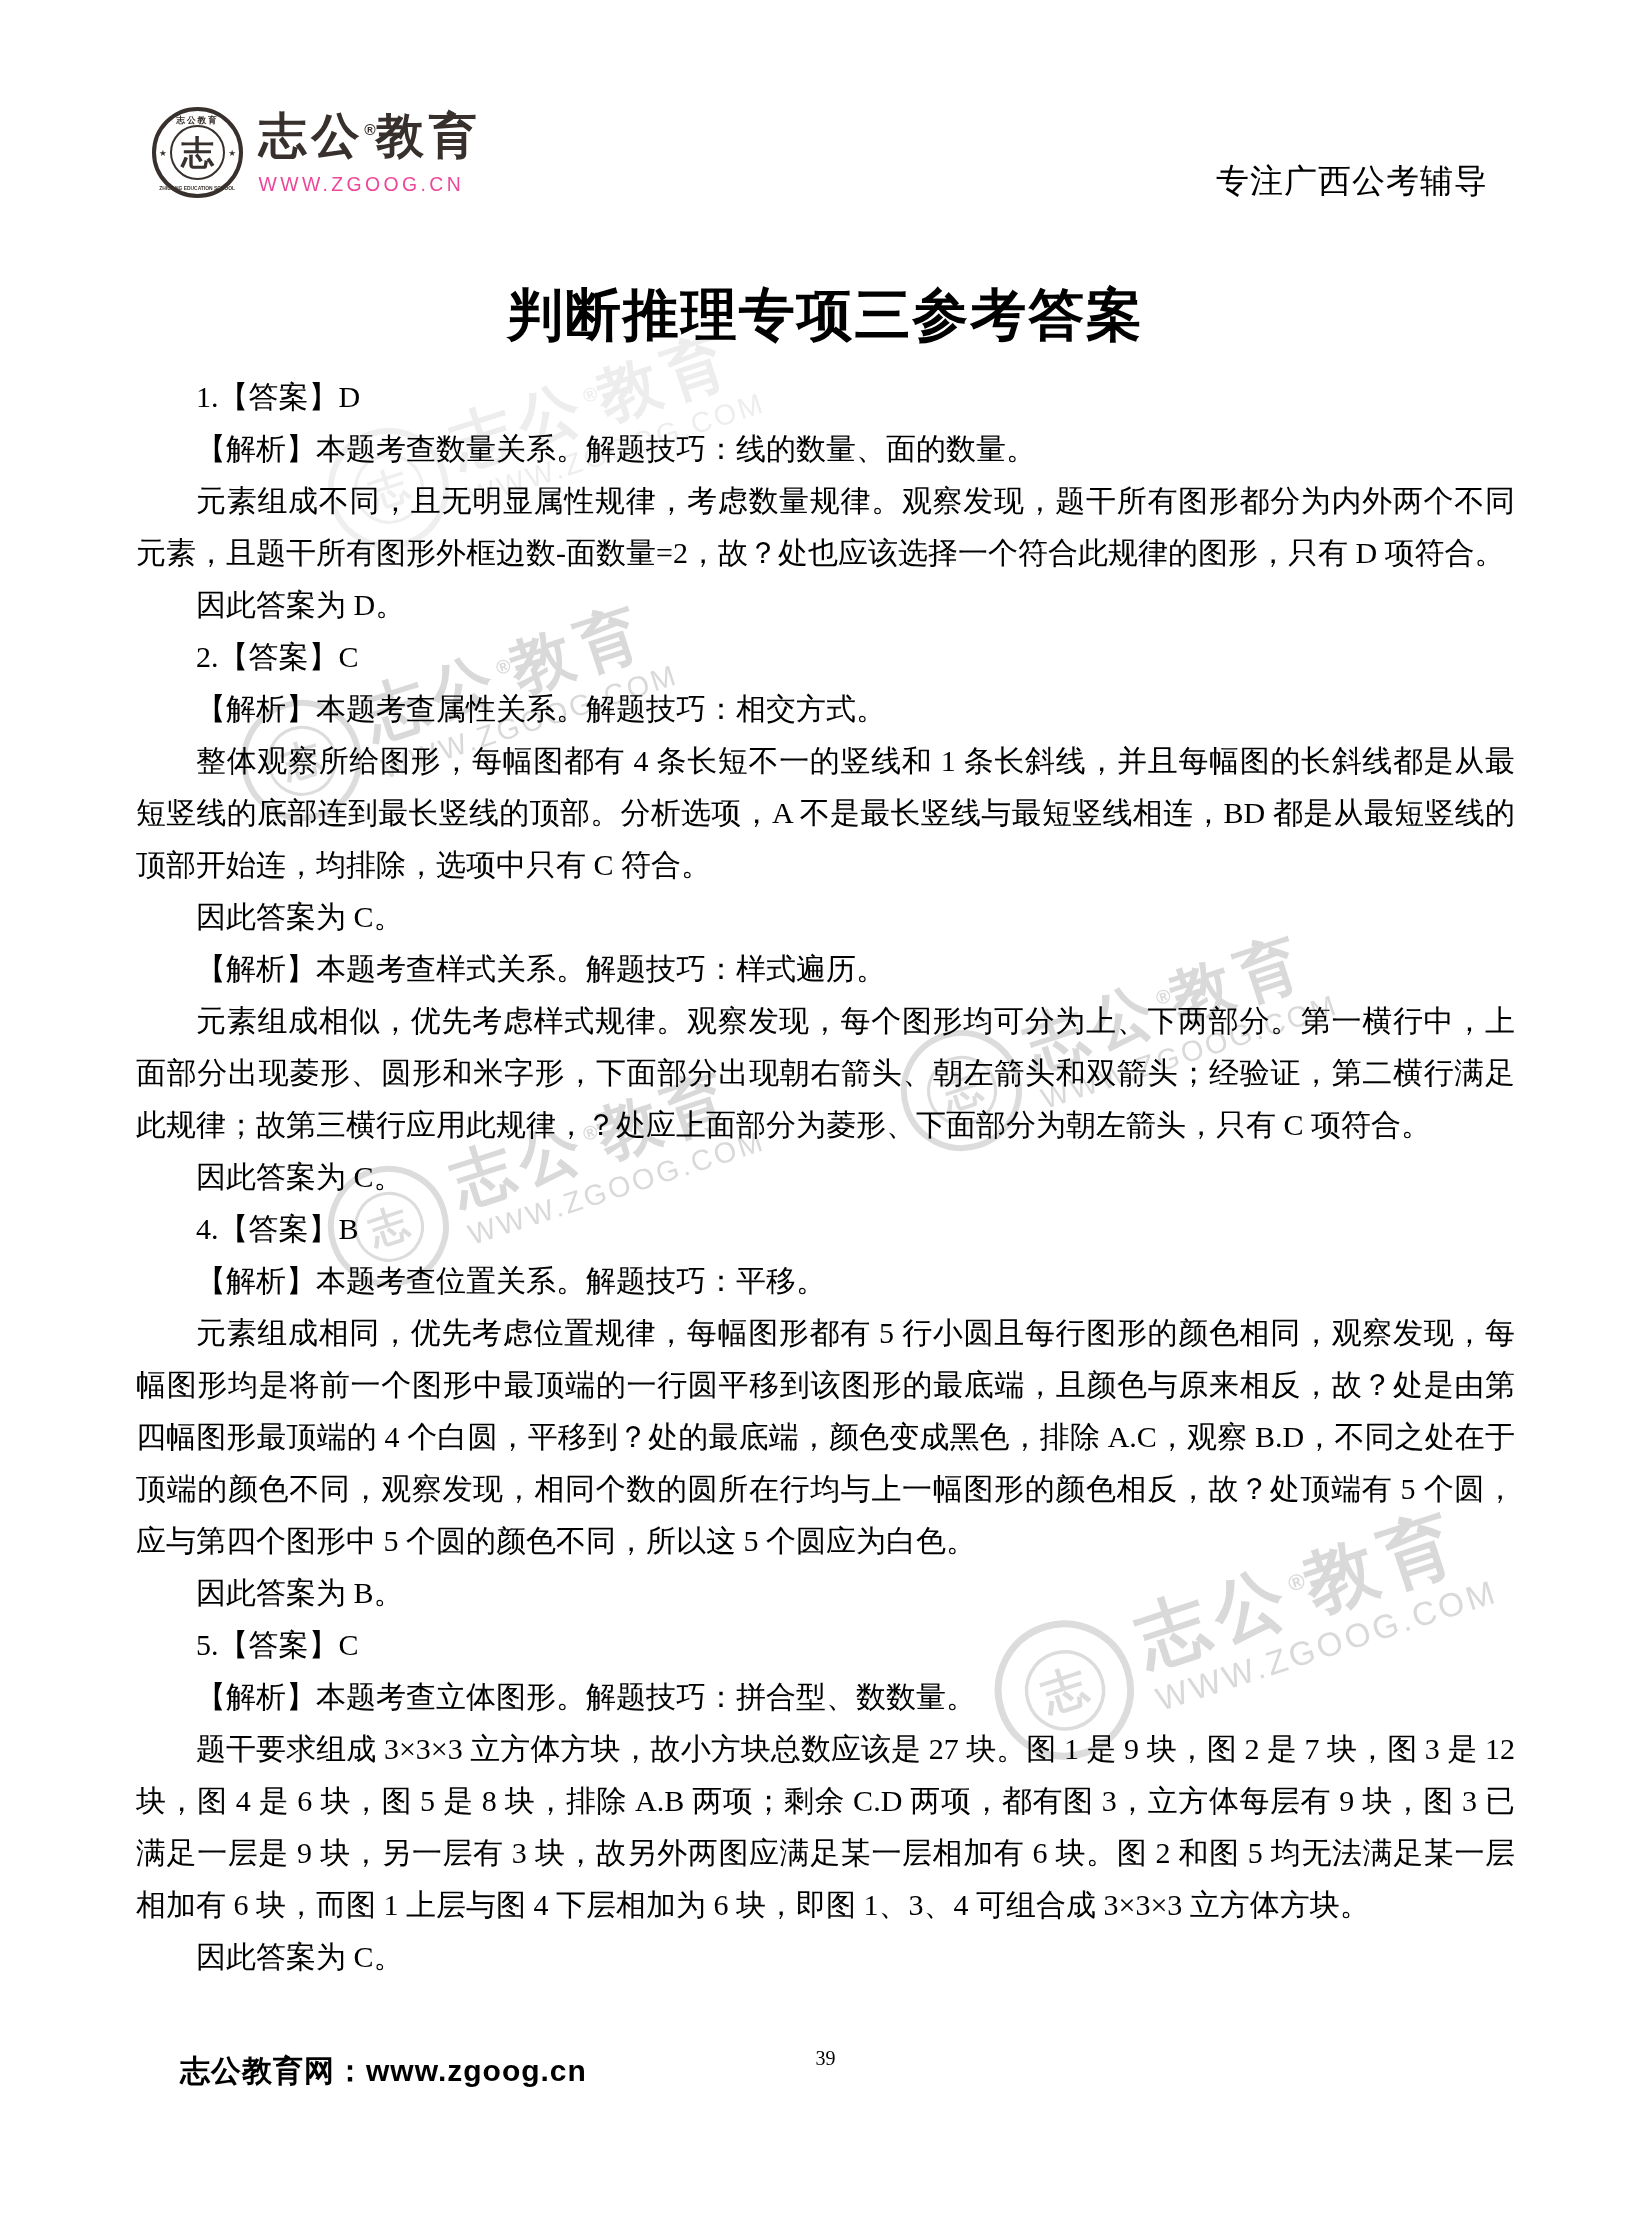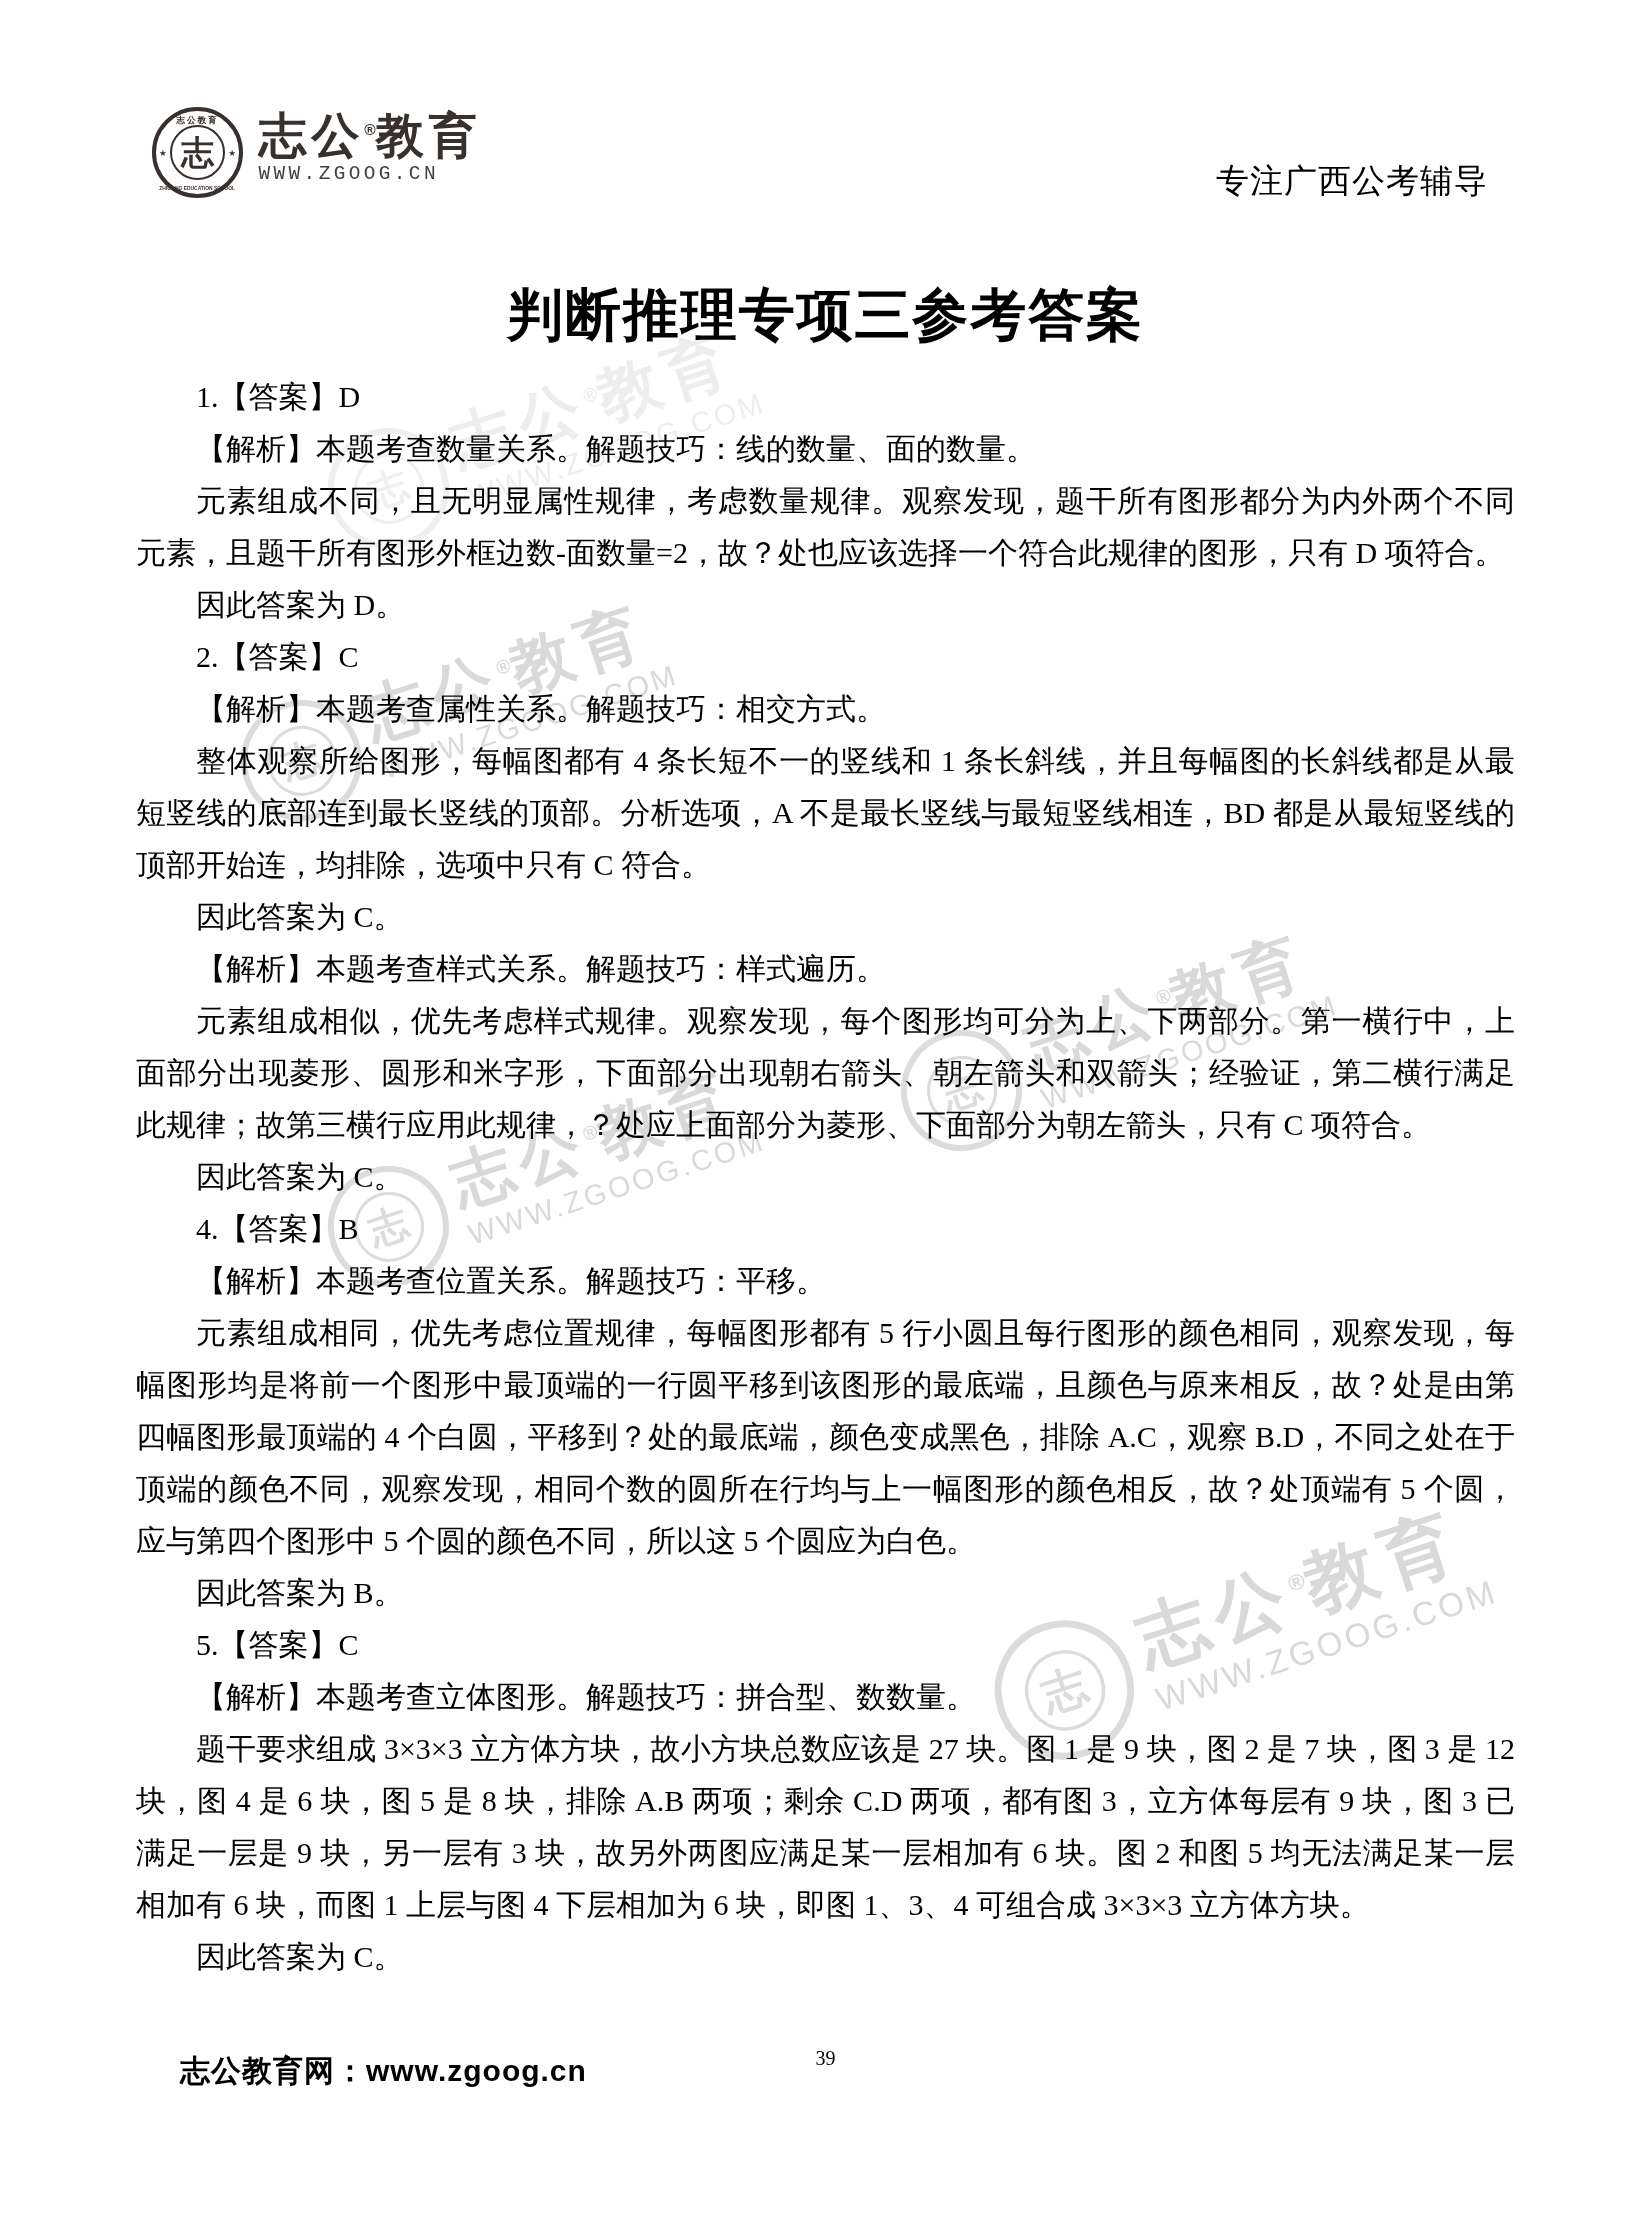--- a/index.html
+++ b/index.html
@@ -64,22 +64,22 @@
   .seal-star { position:absolute; font-size:8.7px; color:#37302c; top:45%; }
   .seal-star.left { left:2.9px; }
   .seal-star.right { right:2.9px; }
   .brand-block { margin-left:15.5px; padding-top:3.9px; }
   .brand-cn {
     font-family:"Liberation Sans",sans-serif; font-weight:bold; color:#37302c;
     font-size:48px; letter-spacing:4.9px; line-height:1.05; white-space:nowrap;
   }
   .brand-cn .reg { font-size:15.5px; vertical-align:super; letter-spacing:0; }
   .brand-url {
-    font-family:Liberation Mono, monospace; color:#404040; font-size:19.4px;
-    letter-spacing:3.4px; margin-top:2px; white-space:nowrap;
+    font-family:Liberation Sans, sans-serif; color:#ec4899; font-size:19.4px;
+    letter-spacing:3.4px; margin-top:12px; white-space:nowrap;
   }
   .tagline {
     position:absolute; right:163px; top:159px;
     font-family:"Liberation Sans",sans-serif; font-weight:normal; font-size:33px;
     letter-spacing:1px; color:#000;
   }
 
   
   .page-title {
     position:absolute; top:278px; left:0; width:100%; text-align:center;

